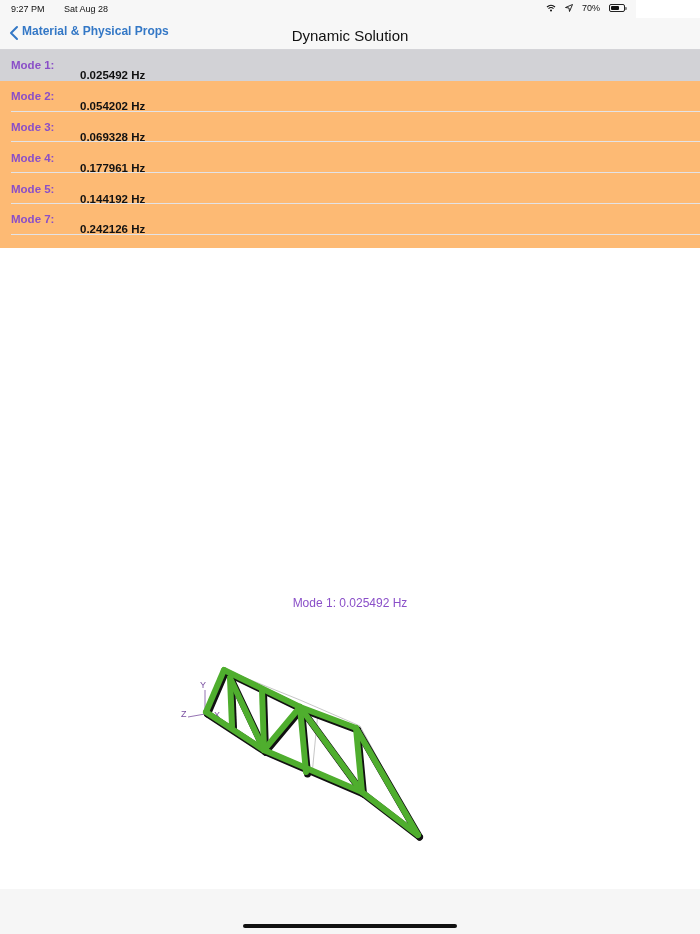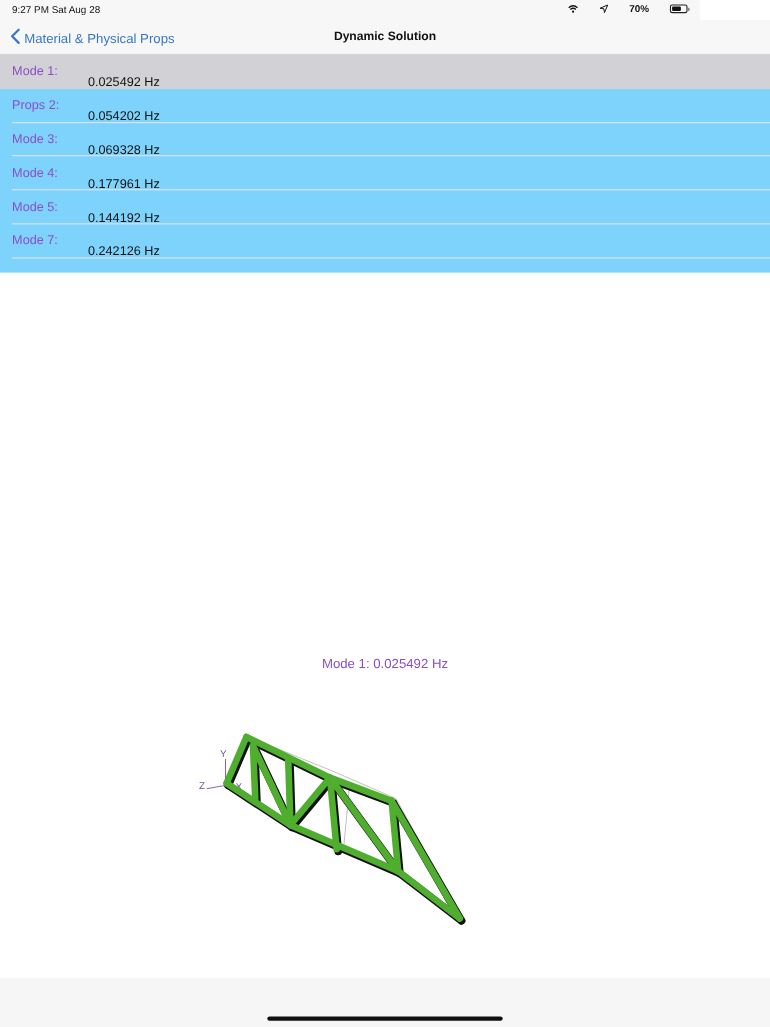--- a/index.html
+++ b/index.html
@@ -4,35 +4,35 @@
 <style>
   * { box-sizing: border-box; margin: 0; padding: 0; }
   html, body { width: 700px; height: 934px; overflow: hidden; background: #ffffff; }
   body { font-family: "Liberation Sans", sans-serif; position: relative; }
 
   .status-bar {
     position: absolute; top: 0; left: 0; width: 636px; height: 18px;
     background: #f7f7f7; font-size: 9px; color: #111;
   }
   .status-time { position: absolute; left: 11px; top: 4px; }
-  .status-date { position: absolute; left: 47px; top: 4px; }
-  .status-right { position: absolute; right: 11px; top: 3px; display: flex; align-items: center; gap: 19px; font-size: 9px; font-weight: bold; }
+  .status-date { position: absolute; left: 64px; top: 4px; }
+  .status-right { position: absolute; right: 11px; top: 3px; display: flex; align-items: center; gap: 9px; font-size: 9px; }
   .battery { width: 16px; height: 8px; border: 1px solid #222; border-radius: 2px; position: relative; padding: 1px; }
   .battery-fill { height: 100%; background: #111; border-radius: 1px; }
   .battery-tip { position: absolute; right: -3px; top: 2px; width: 2px; height: 3px; background: #888; border-radius: 0 1px 1px 0; }
 
   .nav-bar {
     position: absolute; top: 18px; left: 0; width: 700px; height: 32px;
     background: #f7f7f7; border-bottom: 1px solid #d4d4d8;
   }
-  .back-button { position: absolute; left: 8px; top: 6px; display: flex; align-items: flex-end; color: #3478c6; font-size: 12px; cursor: pointer; }
+  .back-button { position: absolute; left: 8px; top: 6px; display: flex; align-items: flex-start; color: #3478c6; font-size: 12px; cursor: pointer; font-weight: bold; }
   .back-chevron { width: 14px; height: 18px; display: inline-block; }
-  .nav-title { position: absolute; left: 0; right: 0; top: 9px; text-align: center; font-size: 11px; font-weight: bold; color: #111; }
+  .nav-title { position: absolute; left: 0; right: 0; top: 9px; text-align: center; font-size: 15px; font-weight: normal; color: #111; }
 
-  .mode-list { position: absolute; top: 50px; left: 0; width: 700px; height: 198px; overflow: hidden; background: #7dd3fc; }
+  .mode-list { position: absolute; top: 50px; left: 0; width: 700px; height: 198px; overflow: hidden; background: #fdba74; font-weight: bold; }
   .mode-row { position: relative; height: 30.8px; display: flex; align-items: center; font-size: 11.5px; }
   .mode-row.selected { background: #d2d2d6; }
   .mode-row::after { content: ""; position: absolute; left: 11px; right: 0; bottom: 0; height: 1px; background: #e3e3e6; }
   .mode-row.selected::after { display: none; }
   .mode-label { position: absolute; left: 11px; color: #8a4fc8; }
   .mode-value { position: absolute; left: 80px; color: #111; margin-top: 20px; }
 
   .viewer { position: absolute; top: 248px; left: 0; width: 700px; height: 641px; background: #fff; }
   .viewer-caption { position: absolute; top: 348px; left: 0; width: 700px; text-align: center; font-size: 12px; color: #8a4fc8; }
   .truss-svg { position: absolute; left: 0; top: 0; width: 700px; height: 641px; }
@@ -72,21 +72,21 @@
   </div>
   <div class="nav-title">Dynamic Solution</div>
 </div>
 
 <div class="mode-list">
   <div class="mode-row selected">
     <span class="mode-label">Mode 1:</span>
     <span class="mode-value">0.025492 Hz</span>
   </div>
   <div class="mode-row">
-    <span class="mode-label">Props 2:</span>
+    <span class="mode-label">Mode 2:</span>
     <span class="mode-value">0.054202 Hz</span>
   </div>
   <div class="mode-row">
     <span class="mode-label">Mode 3:</span>
     <span class="mode-value">0.069328 Hz</span>
   </div>
   <div class="mode-row">
     <span class="mode-label">Mode 4:</span>
     <span class="mode-value">0.177961 Hz</span>
   </div>

